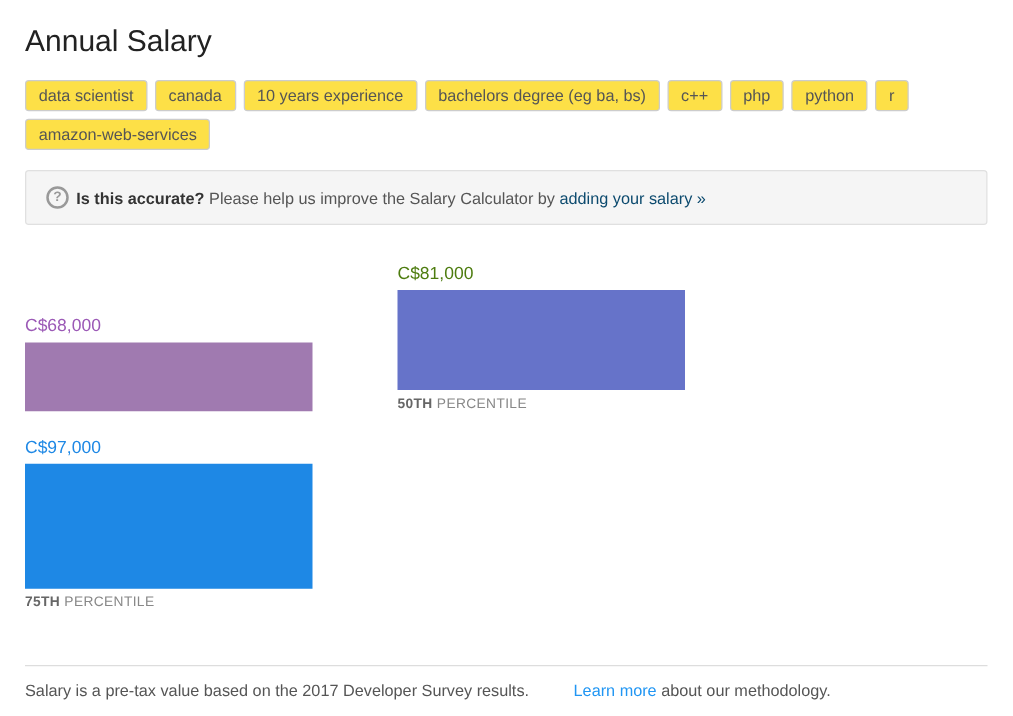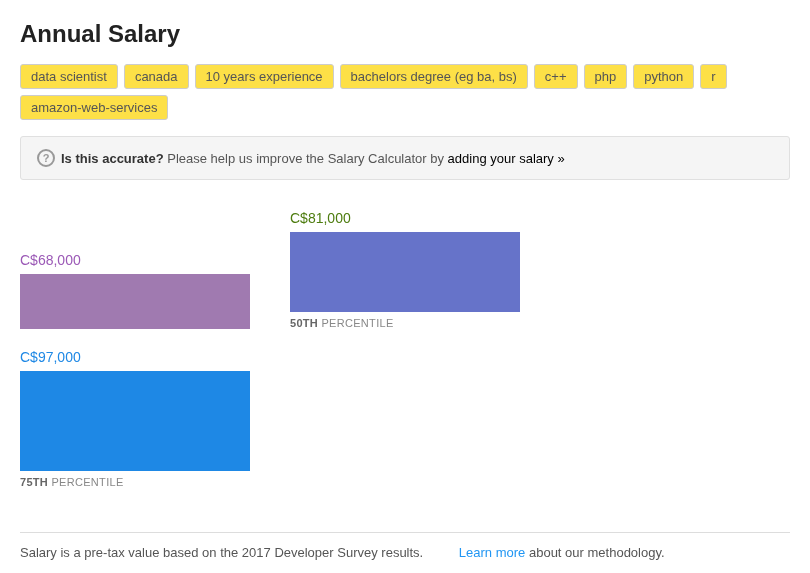--- a/index.html
+++ b/index.html
@@ -5,21 +5,21 @@
     * { box-sizing: border-box; margin: 0; padding: 0; }
     body {
       font-family: Arial, sans-serif;
       background: #fff;
       color: #333;
       font-size: 14px;
       padding: 20px;
     }
     .page-title {
       font-size: 24px;
-      font-weight: bold;
+      font-weight: normal;
       color: #222;
       margin-bottom: 16px;
     }
     .tags-container {
       display: flex;
       flex-wrap: wrap;
       gap: 6px;
       margin-bottom: 16px;
     }
     .tag {
@@ -50,21 +50,21 @@
       border: 2px solid #999;
       display: inline-flex;
       align-items: center;
       justify-content: center;
       font-size: 11px;
       color: #999;
       font-weight: bold;
       flex-shrink: 0;
     }
     .info-bar a {
-      color: #000000;
+      color: #0c4a6e;
       text-decoration: none;
     }
     .info-bar strong { color: #333; text-align: right; }
 
     .charts-area {
       padding: 10px 0 20px 0;
     }
 
     
     .bar-25 {
@@ -113,21 +113,21 @@
       padding-left: 32px;
     }
     .charts-row {
       display: flex;
       align-items: flex-end;
       margin-bottom: 4px;
     }
     .chart-col {
       display: flex;
       flex-direction: column;
-      width: 270px;
+      width: 298px;
       padding-right: 10px;
     }
     .chart-col-right {
       width: 270px;
     }
   </style>
 </head>
 <body>
 
 <h1 class="page-title">Annual Salary</h1>

